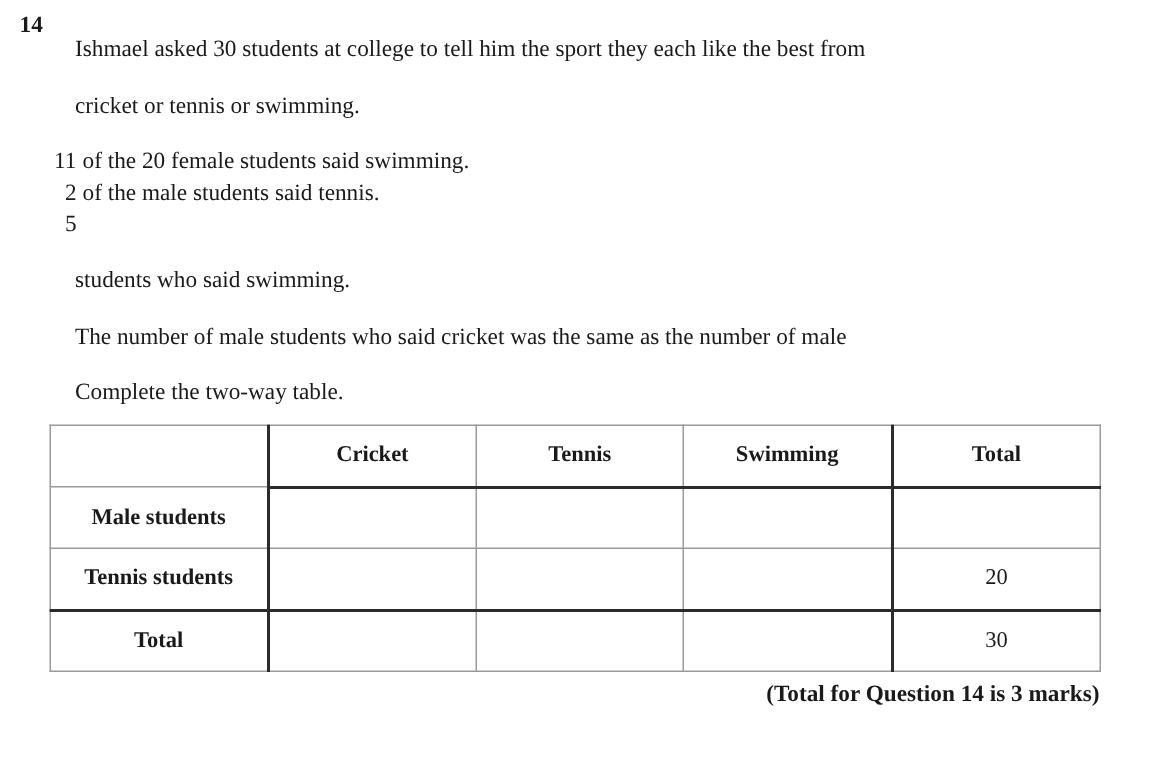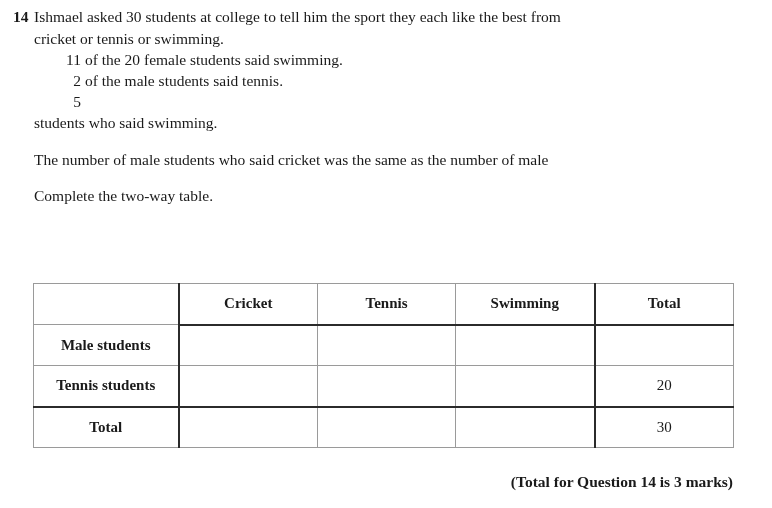--- a/index.html
+++ b/index.html
@@ -36,38 +36,37 @@
     width: 21px;
     flex: 0 0 21px;
     text-align: left;
   }
   .q-body {
     flex: 1 1 auto;
   }
   .para {
     font-size: 15.5px;
     line-height: 21.5px;
-    margin: 0;
+    margin: 16px;
   }
   .para-gap {
     margin-top: 15px;
   }
 
   
   .fact-list {
     margin: 0;
     padding: 0;
     list-style: none;
   }
   .fact-item {
     font-size: 15.5px;
     line-height: 21px;
     display: flex;
     align-items: flex-start;
-    margin-left: 30px;
   }
   .fact-num {
     display: inline-block;
     width: 17px;
     flex: 0 0 17px;
     text-align: right;
     margin-right: 4px;
   }
   .fact-text {
     white-space: pre;
@@ -125,21 +124,21 @@
     text-align: left;
     padding-left: 10px;
   }
 
   td.value-cell { font-size: 15px; }
 
   
   #question-footer {
     position: absolute;
     right: 39px;
-    top: 473px;
+    top: 454px;
     font-weight: bold;
     font-size: 15.5px;
     white-space: nowrap;
   }
 </style>
 </head>
 <body>
 
 <div id="question-block">
 

